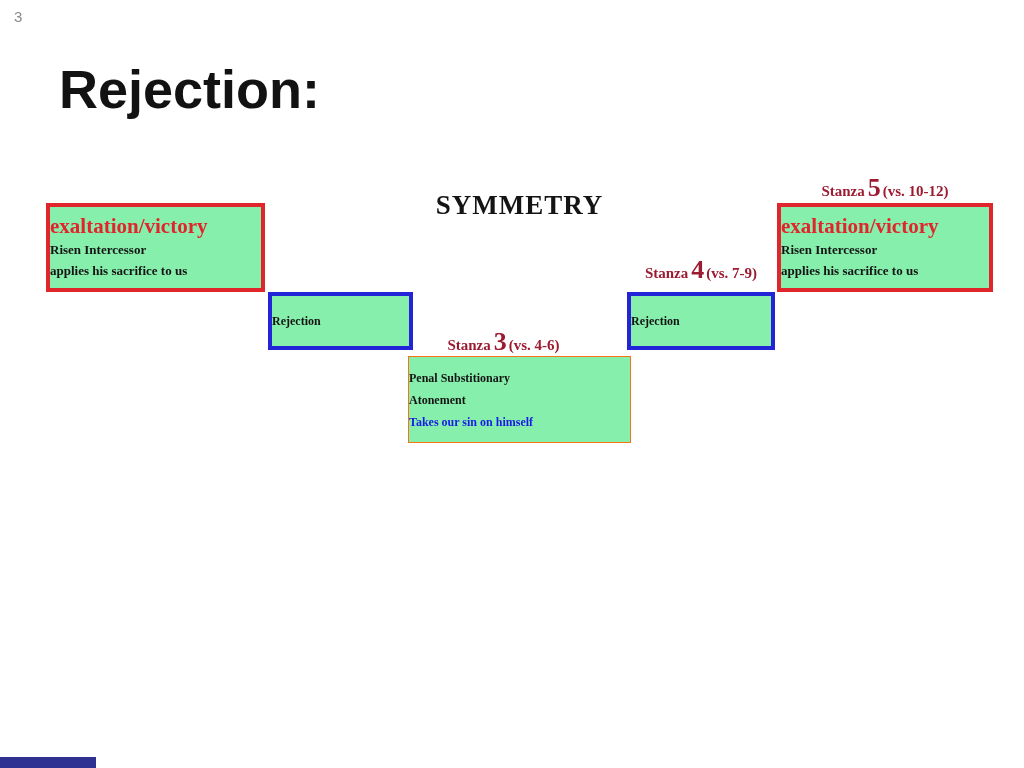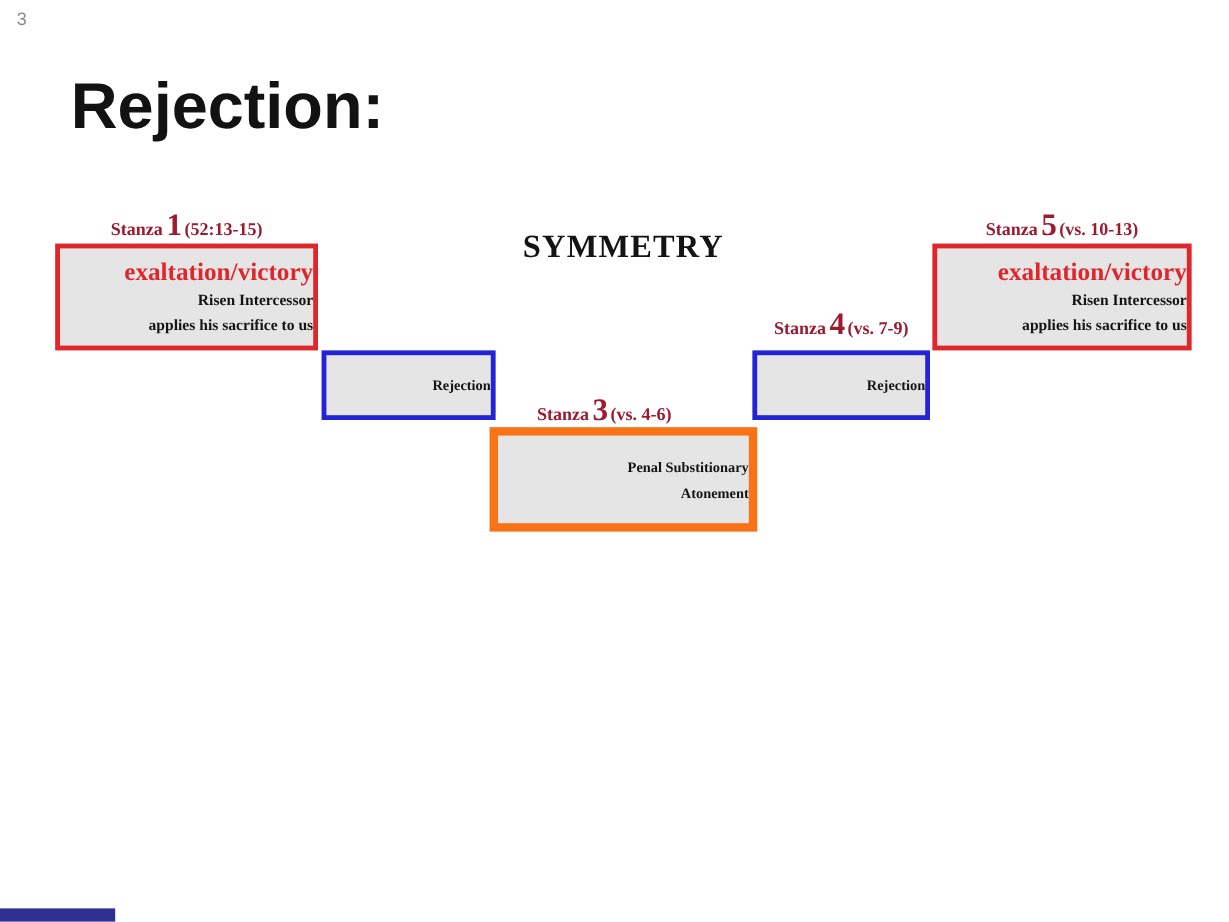--- a/index.html
+++ b/index.html
@@ -14,76 +14,74 @@
 
   .symmetry{position:absolute;left:408px;top:190px;width:223px;text-align:center;
             font-family:"Liberation Serif",serif;font-weight:bold;font-size:27px;
             letter-spacing:1px;color:#141414}
 
   .stanza-label{position:absolute;text-align:center;white-space:nowrap;line-height:28px;
                 font-family:"Liberation Serif",serif;font-weight:bold;color:#9C1B31}
   .stanza-label .prefix,.stanza-label .ref{font-size:15px}
   .stanza-label .num{font-size:26px;margin:0 2px 0 3px}
 
-  .dbox{position:absolute;box-sizing:border-box;background:#e5e5e5;
-        display:flex;flex-direction:column;justify-content:center;align-items:flex-end;
+  .dbox{position:absolute;box-sizing:border-box;background:#86efac;
+        display:flex;flex-direction:column;justify-content:center;align-items:flex-start;
         text-align:center;font-family:"Liberation Serif",serif;font-weight:bold;color:#141414}
   .box-red{border:4px solid #E0262C}
   .box-blue{border:4px solid #2323D8}
-  .box-black{border:7px solid #f97316}
+  .box-black{border:1px solid #f97316}
 
   .lg{font-size:21px;line-height:25px}
   .md{font-size:13px;line-height:21px}
   .bl{font-size:12px;line-height:22px}
   .t-red{color:#E0262C}
   .t-blue{color:#1A1AE8}
 
   .bottom-bar{position:absolute;left:0;top:757px;width:96px;height:11px;background:#2E3192}
 </style>
 </head>
 <body>
 
 <div class="canvas">
 
   <div class="slide-number">3</div>
 
   <div class="title">Rejection:</div>
 
   <div class="symmetry">SYMMETRY</div>
 
-  <div class="stanza-label" style="left:46px;top:174px;width:219px">
-    <span class="prefix">Stanza</span><span class="num">1</span><span class="ref">(52:13-15)</span>
-  </div>
   <div class="dbox box-red" style="left:46px;top:203px;width:219px;height:89px">
     <div class="lg t-red">exaltation/victory</div>
     <div class="md">Risen Intercessor</div>
     <div class="md">applies his sacrifice to us</div>
   </div>
 
   <div class="dbox box-blue" style="left:268px;top:292px;width:145px;height:58px">
     <div class="bl">Rejection</div>
   </div>
 
   <div class="stanza-label" style="left:392px;top:328px;width:223px">
     <span class="prefix">Stanza</span><span class="num">3</span><span class="ref">(vs. 4-6)</span>
   </div>
   <div class="dbox box-black" style="left:408px;top:356px;width:223px;height:87px">
     <div class="bl">Penal Substitionary</div>
     <div class="bl">Atonement</div>
+    <div class="bl t-blue">Takes our sin on himself</div>
   </div>
 
   <div class="stanza-label" style="left:627px;top:256px;width:148px">
     <span class="prefix">Stanza</span><span class="num">4</span><span class="ref">(vs. 7-9)</span>
   </div>
   <div class="dbox box-blue" style="left:627px;top:292px;width:148px;height:58px">
     <div class="bl">Rejection</div>
   </div>
 
   <div class="stanza-label" style="left:777px;top:174px;width:216px">
-    <span class="prefix">Stanza</span><span class="num">5</span><span class="ref">(vs. 10-13)</span>
+    <span class="prefix">Stanza</span><span class="num">5</span><span class="ref">(vs. 10-12)</span>
   </div>
   <div class="dbox box-red" style="left:777px;top:203px;width:216px;height:89px">
     <div class="lg t-red">exaltation/victory</div>
     <div class="md">Risen Intercessor</div>
     <div class="md">applies his sacrifice to us</div>
   </div>
 
   <div class="bottom-bar"></div>
 
 </div>

